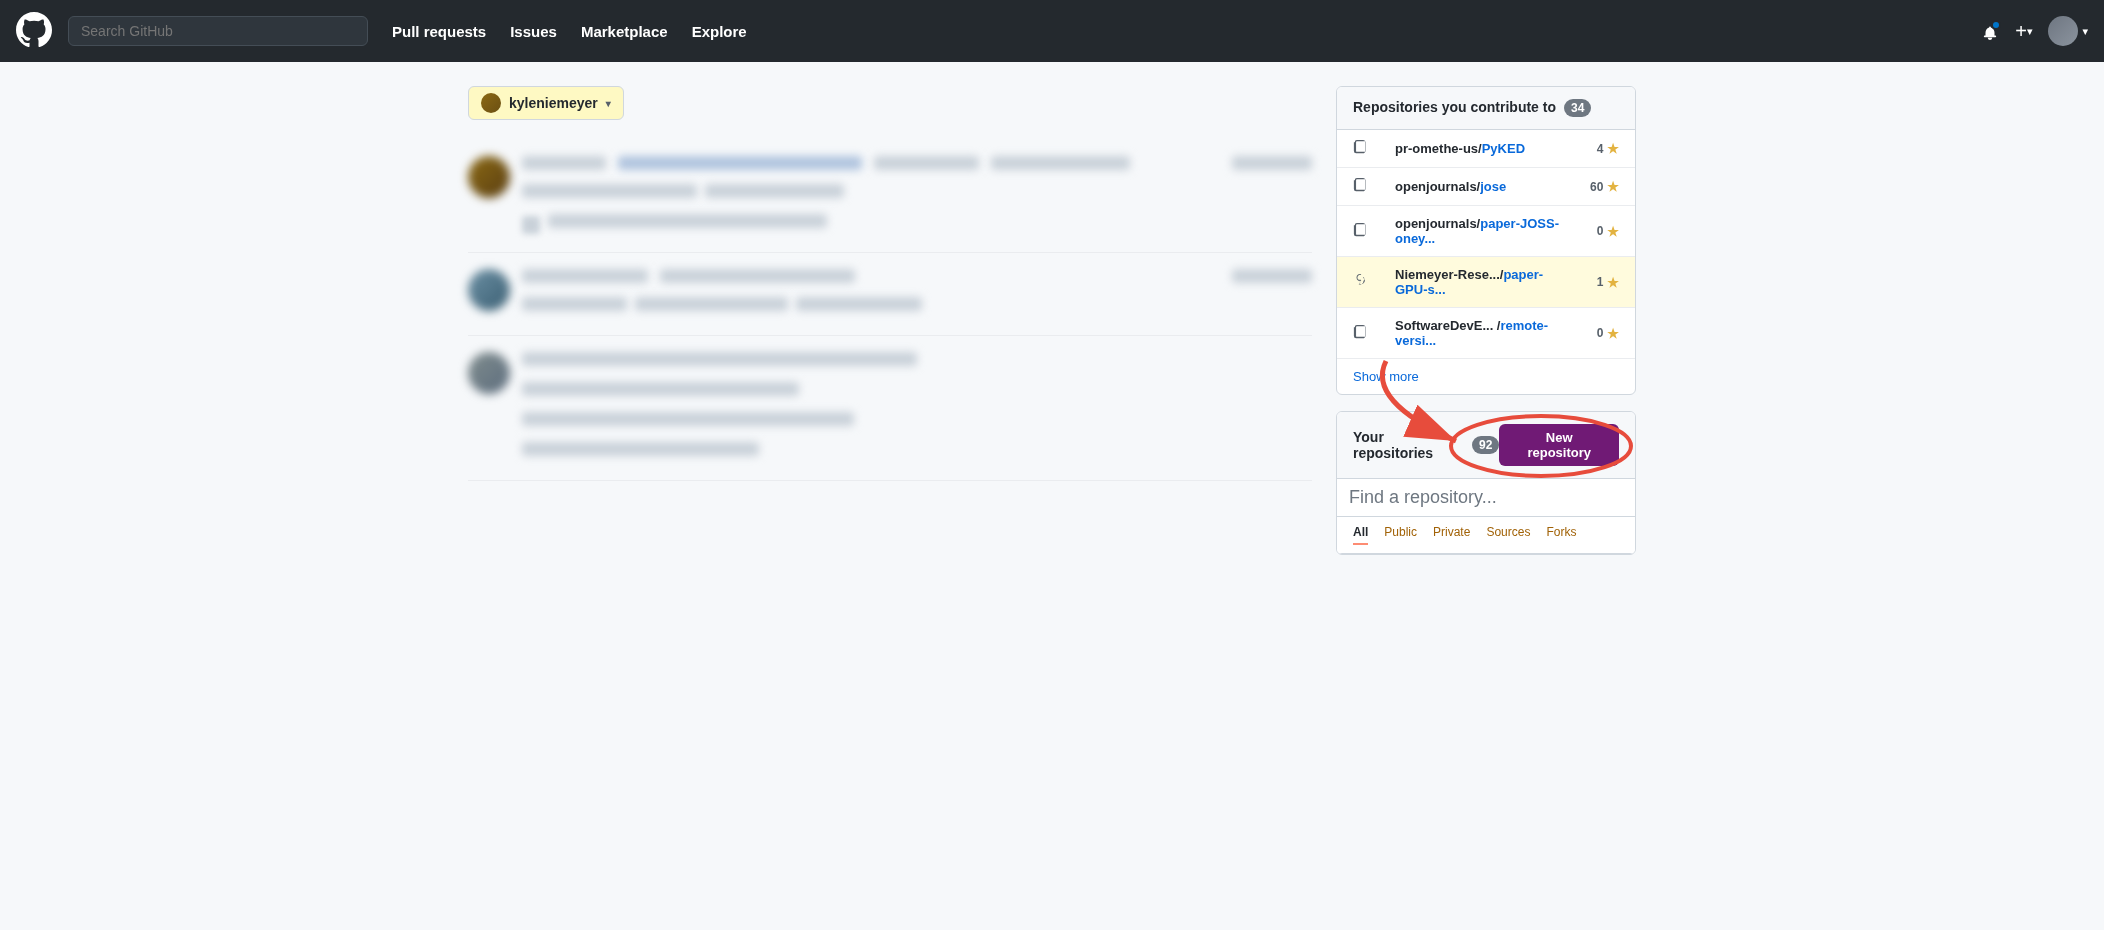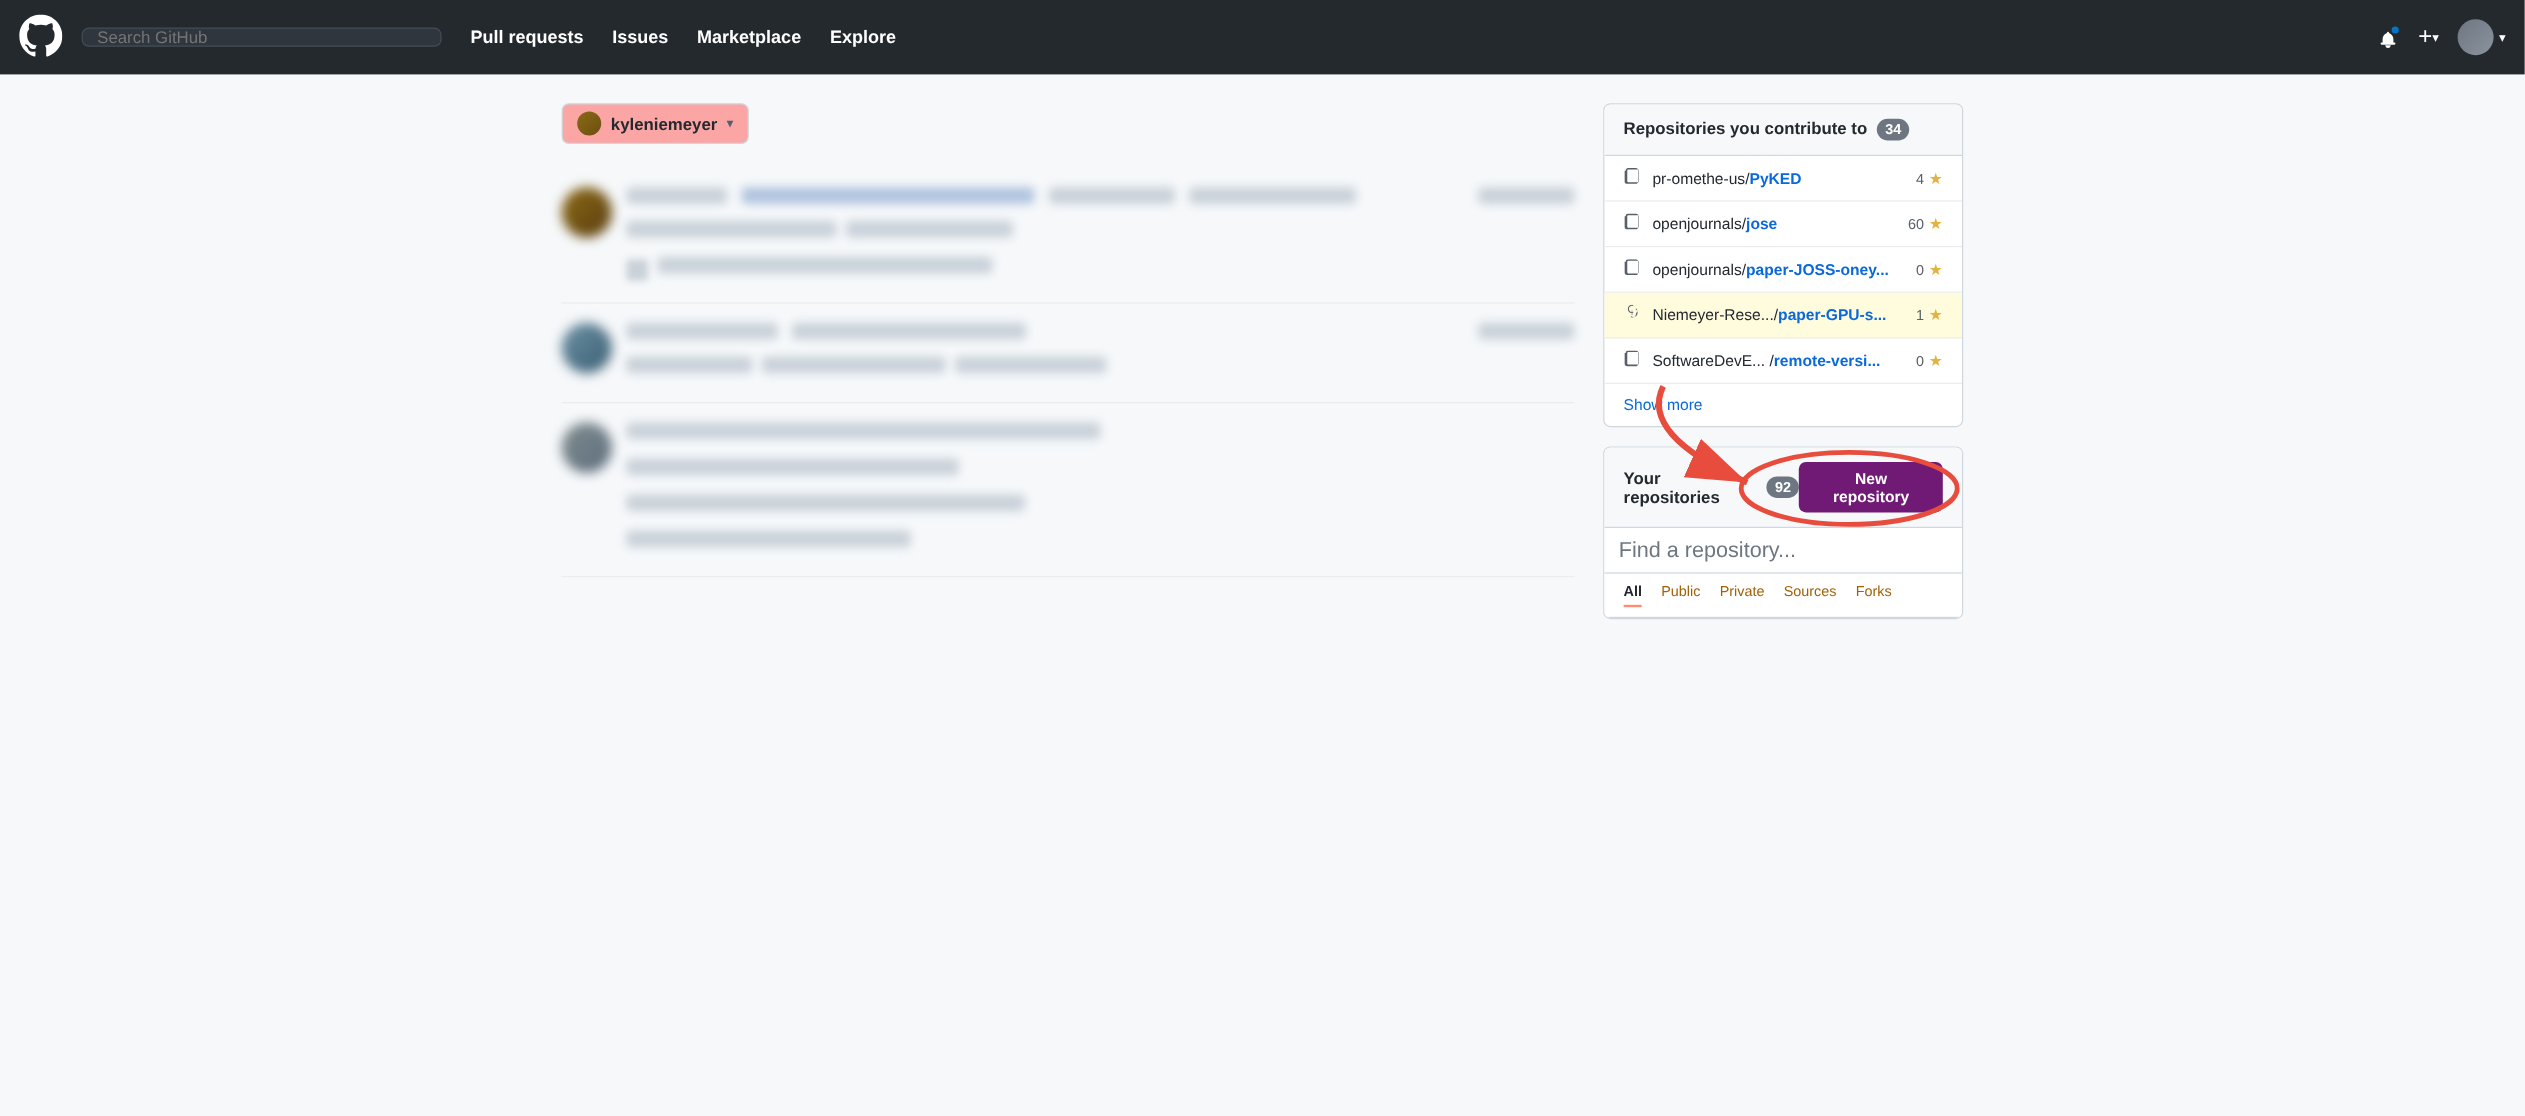--- a/index.html
+++ b/index.html
@@ -15,21 +15,21 @@
       gap: 16px;
       position: relative;
     }
     .header-logo {
       width: 36px;
       height: 36px;
       flex-shrink: 0;
     }
     .header-search {
       flex: 0 0 300px;
-      height: 16px;
+      height: 30px;
       background: #2f363d;
       border: 1px solid #444d56;
       border-radius: 6px;
       color: #959da5;
       padding: 0 12px;
       font-size: 14px;
       outline: none;
     }
     .header-nav {
       display: flex;
@@ -100,21 +100,21 @@
       flex: 1;
       min-width: 0;
     }
     .user-switcher {
       display: inline-flex;
       align-items: center;
       gap: 8px;
       border: 1px solid #d0d7de;
       border-radius: 6px;
       padding: 6px 12px;
-      background: #fca5a5;
+      background: #fef9c3;
       cursor: pointer;
       font-size: 14px;
       font-weight: 600;
       color: #24292f;
       margin-bottom: 20px;
     }
     .user-switcher-avatar {
       width: 20px;
       height: 20px;
       border-radius: 50%;
@@ -194,21 +194,22 @@
       border-radius: 20px;
       padding: 2px 7px;
       font-size: 12px;
       font-weight: 600;
     }
     .repo-list-item {
       display: flex;
       align-items: center;
       padding: 10px 16px;
       border-bottom: 1px solid #eaecef;
-      gap: 10px;
+      gap: 28px;
+      font-weight: bold;
     }
     .repo-list-item:last-child { border-bottom: none; }
     .repo-icon {
       color: #57606a;
       font-size: 14px;
       flex-shrink: 0;
     }
     .repo-link {
       color: #0969da;
       text-decoration: none;

